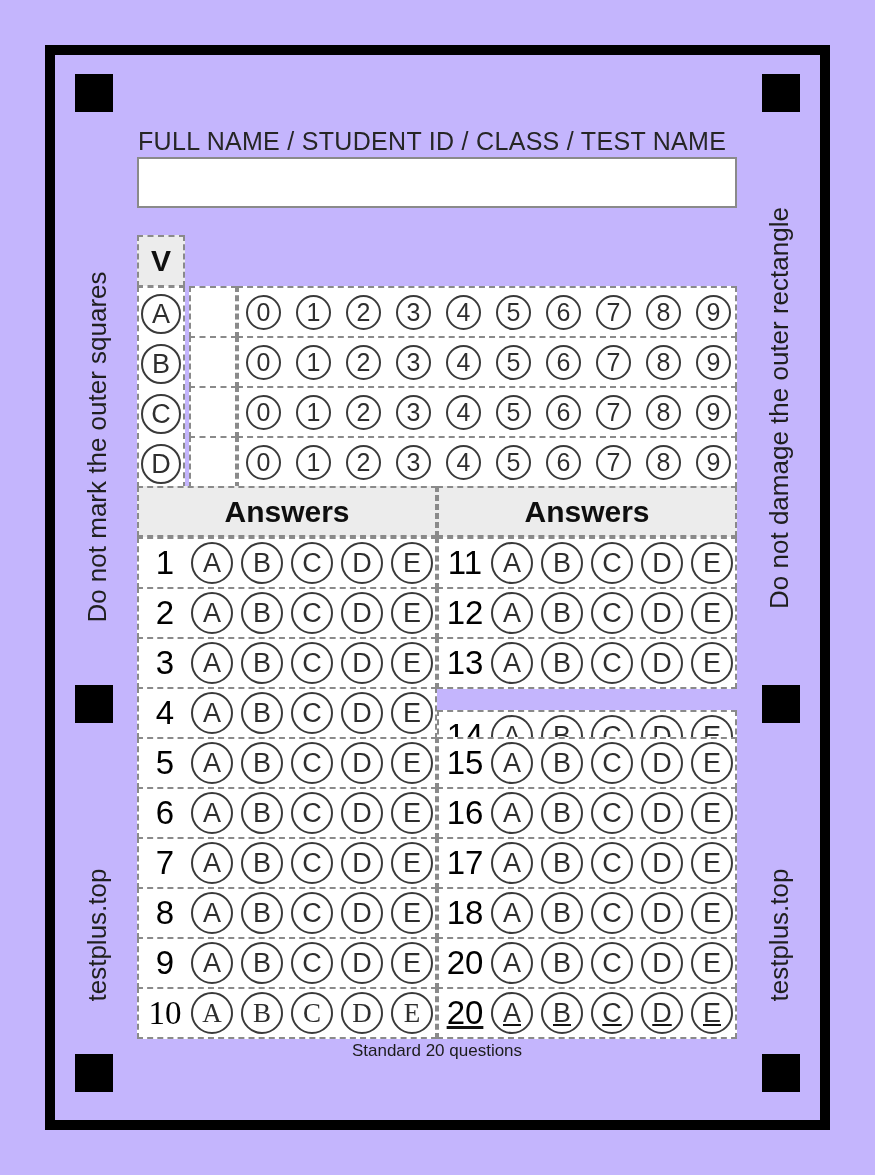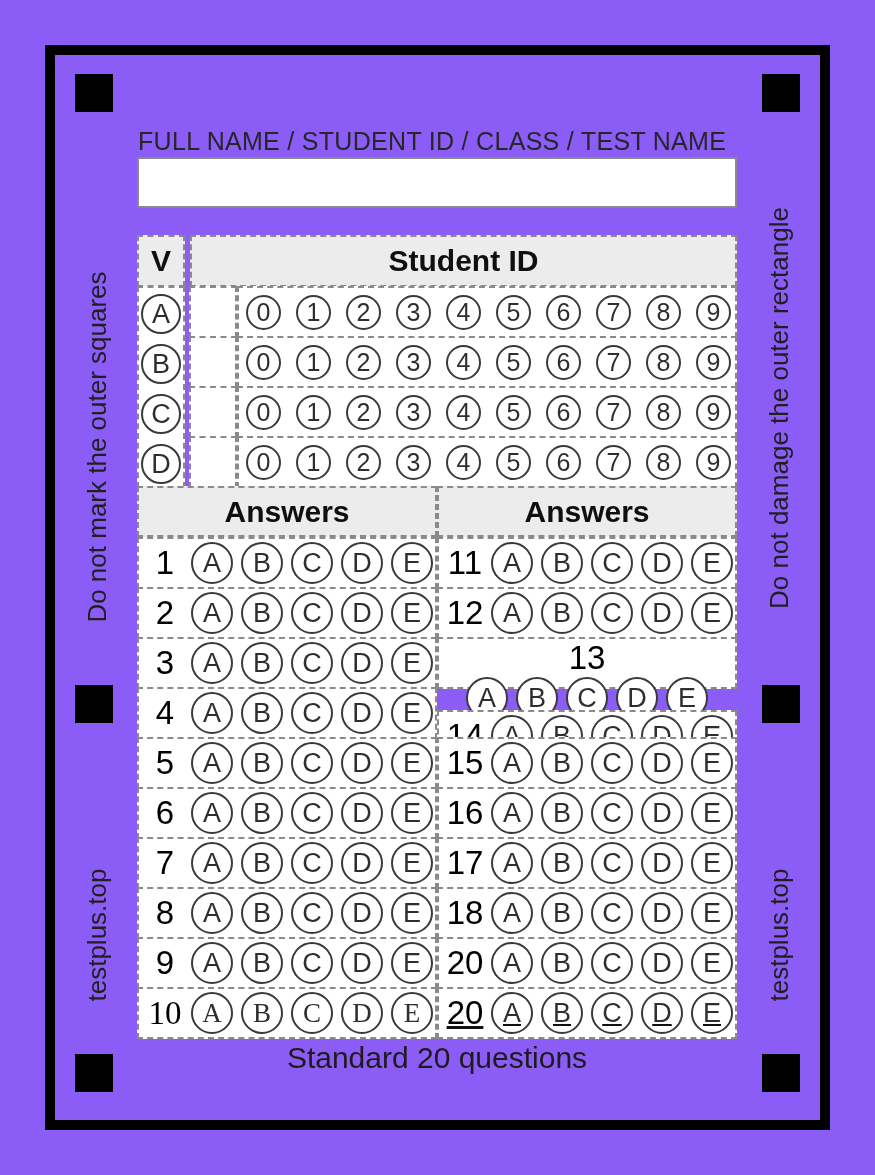--- a/index.html
+++ b/index.html
@@ -2,21 +2,21 @@
 <html style="--black: #000000; --dash: #8a8a8a; --hdrbg: #ececec; --ring: #3a3a3a;"><head>
 <meta charset="utf-8">
 <style>
   * { margin:0; padding:0; box-sizing:border-box; }
   html,body { background:#fff; }
   body {
     width:875px; height:1175px;
     font-family:"Liberation Sans", sans-serif;
     color:#111;
   }
-  .sheet { position:relative; width:875px; height:1175px; background:#8b5cf6; overflow:hidden; }
+  .sheet { position:relative; width:875px; height:1175px; background:#c4b5fd; overflow:hidden; }
 
   .outer-rect {
     position:absolute; left:45px; top:45px; width:785px; height:1085px;
     border:10px solid var(--black,#000); background:transparent;
   }
   .reg-sq { position:absolute; width:38px; height:38px; background:var(--black,#000); }
 
   .name-label {
     position:absolute; left:138px; top:127px; width:600px;
     font-size:25px; letter-spacing:0.3px; color:#262626; white-space:nowrap;
@@ -66,21 +66,21 @@
   .sz35 { width:35px; height:35px; font-size:25px; }
   .sz42 { width:42px; height:42px; font-size:27px; }
 
   .ans-hdr { top:486px; width:300px; height:51px; }
   .ans-row { width:300px; height:52px; display:flex; align-items:center; }
   .ans-num { width:52px; text-align:center; font-size:33px; color:#000; flex:none; }
   .bubs { display:flex; gap:8px; align-items:center; }
 
   .footer-note {
     position:absolute; left:137px; top:1041px; width:600px;
-    text-align:center; font-size:30px; color:#1c1c1c;
+    text-align:center; font-size:17px; color:#1c1c1c;
   }
 </style>
 </head>
 <body>
 
 <div class="sheet">
 
   <div class="outer-rect"></div>
 
   <div class="reg-sq" style="left:75px;top:74px"></div>
@@ -92,21 +92,20 @@
 
   <div class="name-label">FULL NAME / STUDENT ID / CLASS / TEST NAME</div>
   <input class="name-input" type="text" value="" style="">
 
   <div class="side-text left-instr">Do not mark the outer squares</div>
   <div class="side-text right-instr">Do not damage the outer rectangle</div>
   <div class="side-text left-brand">testplus.top</div>
   <div class="side-text right-brand">testplus.top</div>
 
   <div class="cell hdr v-hdr">V</div>
-  <div class="cell hdr id-hdr">Student ID</div>
 
   <div class="cell v-col" id="versionCol">
       <div class="bubble sz40">A</div>
       <div class="bubble sz40">B</div>
       <div class="bubble sz40">C</div>
       <div class="bubble sz40">D</div>
     </div>
   <div id="idRows">
       <div class="cell write-cell" style="top: 286px;"></div>
       <div class="cell digit-cell" style="top: 286px;">
@@ -278,21 +277,21 @@
       <div class="cell ans-row" style="left: 437px; top: 587px;">
         <div class="ans-num">12</div>
         <div class="bubs">
           <div class="bubble sz42">A</div>
           <div class="bubble sz42">B</div>
           <div class="bubble sz42">C</div>
           <div class="bubble sz42">D</div>
           <div class="bubble sz42">E</div>
         </div>
       </div>
-      <div class="cell ans-row" style="left: 437px; top: 637px; flex-direction: column;">
+      <div class="cell ans-row" style="left: 437px; top: 637px;">
         <div class="ans-num">13</div>
         <div class="bubs">
           <div class="bubble sz42">A</div>
           <div class="bubble sz42">B</div>
           <div class="bubble sz42">C</div>
           <div class="bubble sz42">D</div>
           <div class="bubble sz42">E</div>
         </div>
       </div>
       <div class="cell ans-row" style="left: 437px; top: 687px; margin-top: 23px;">

